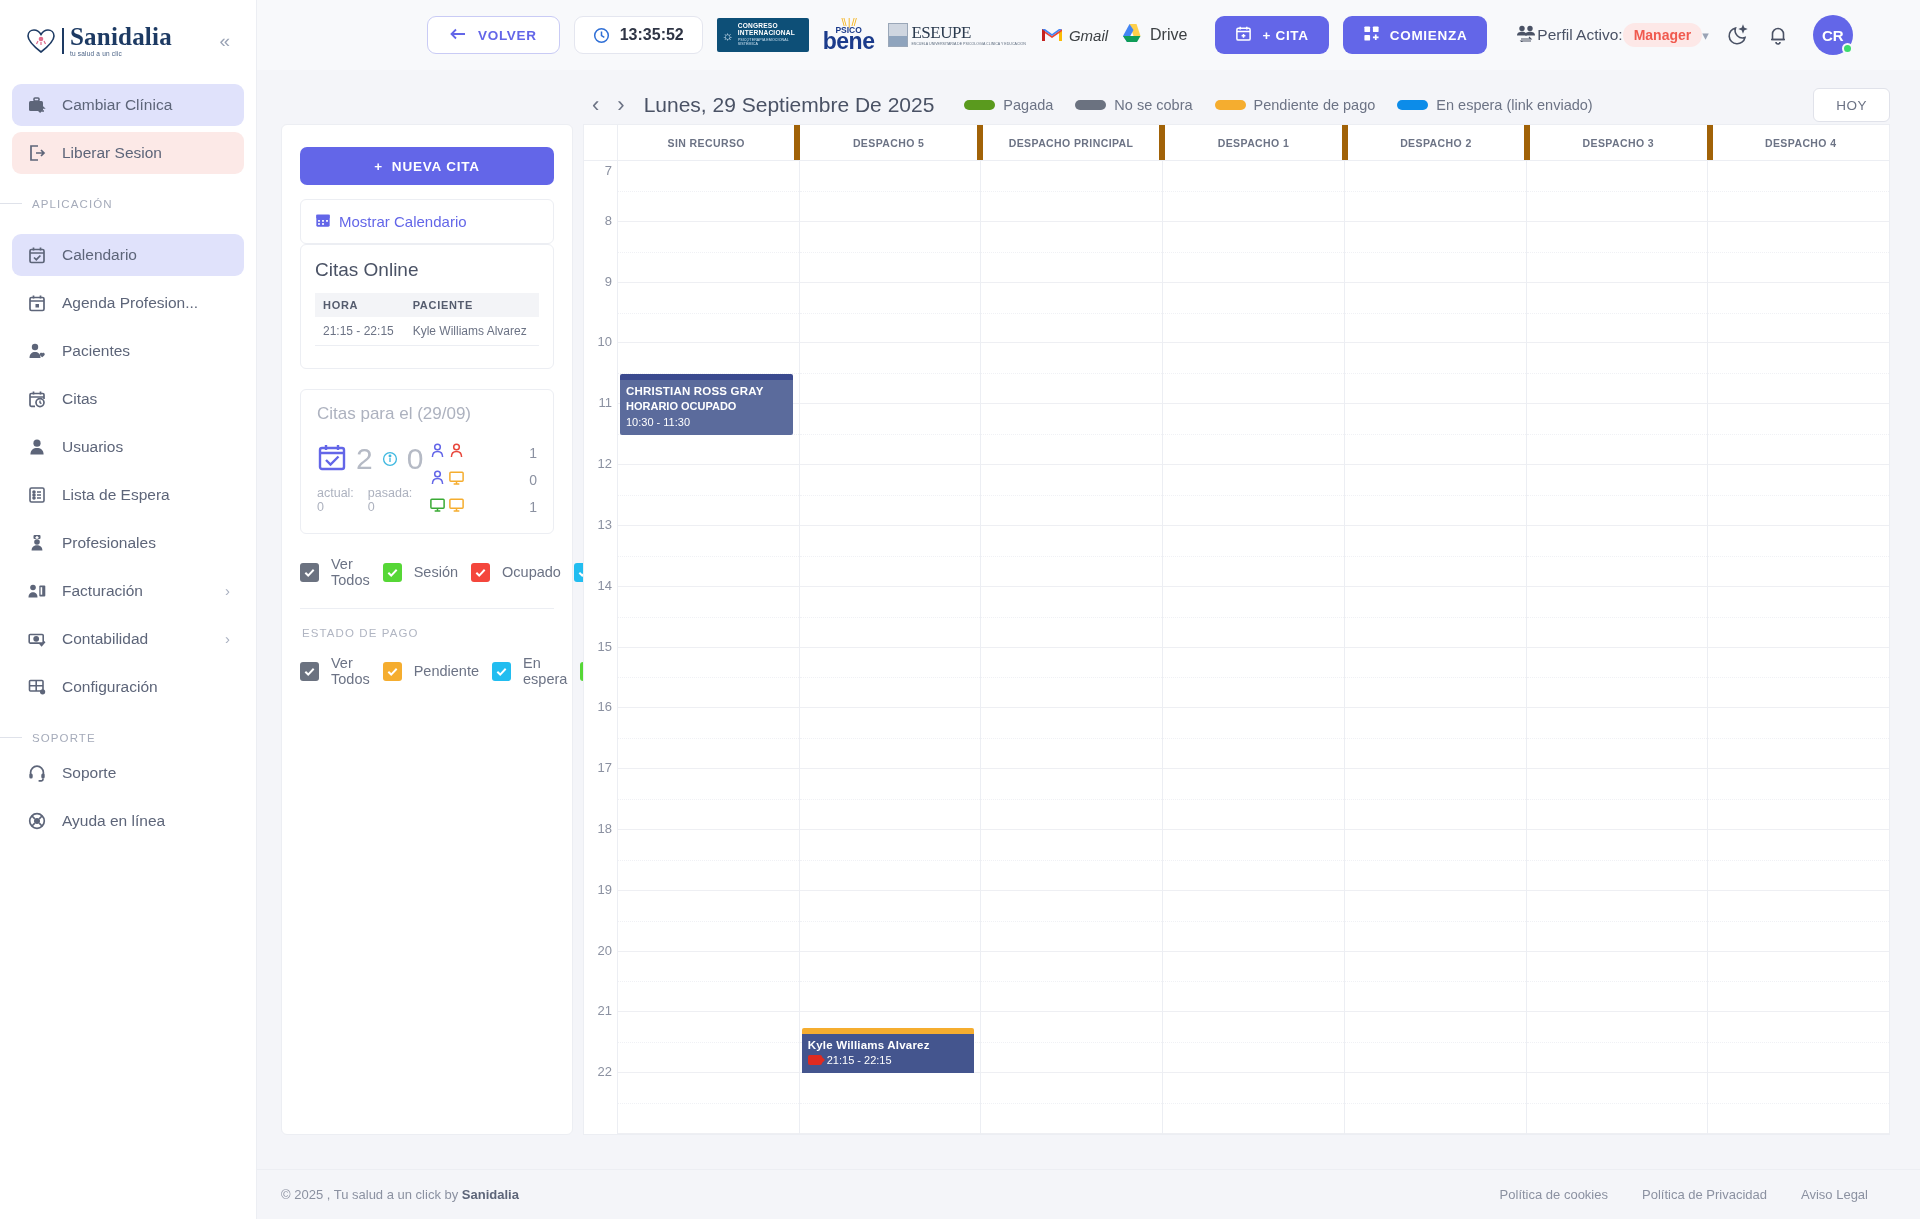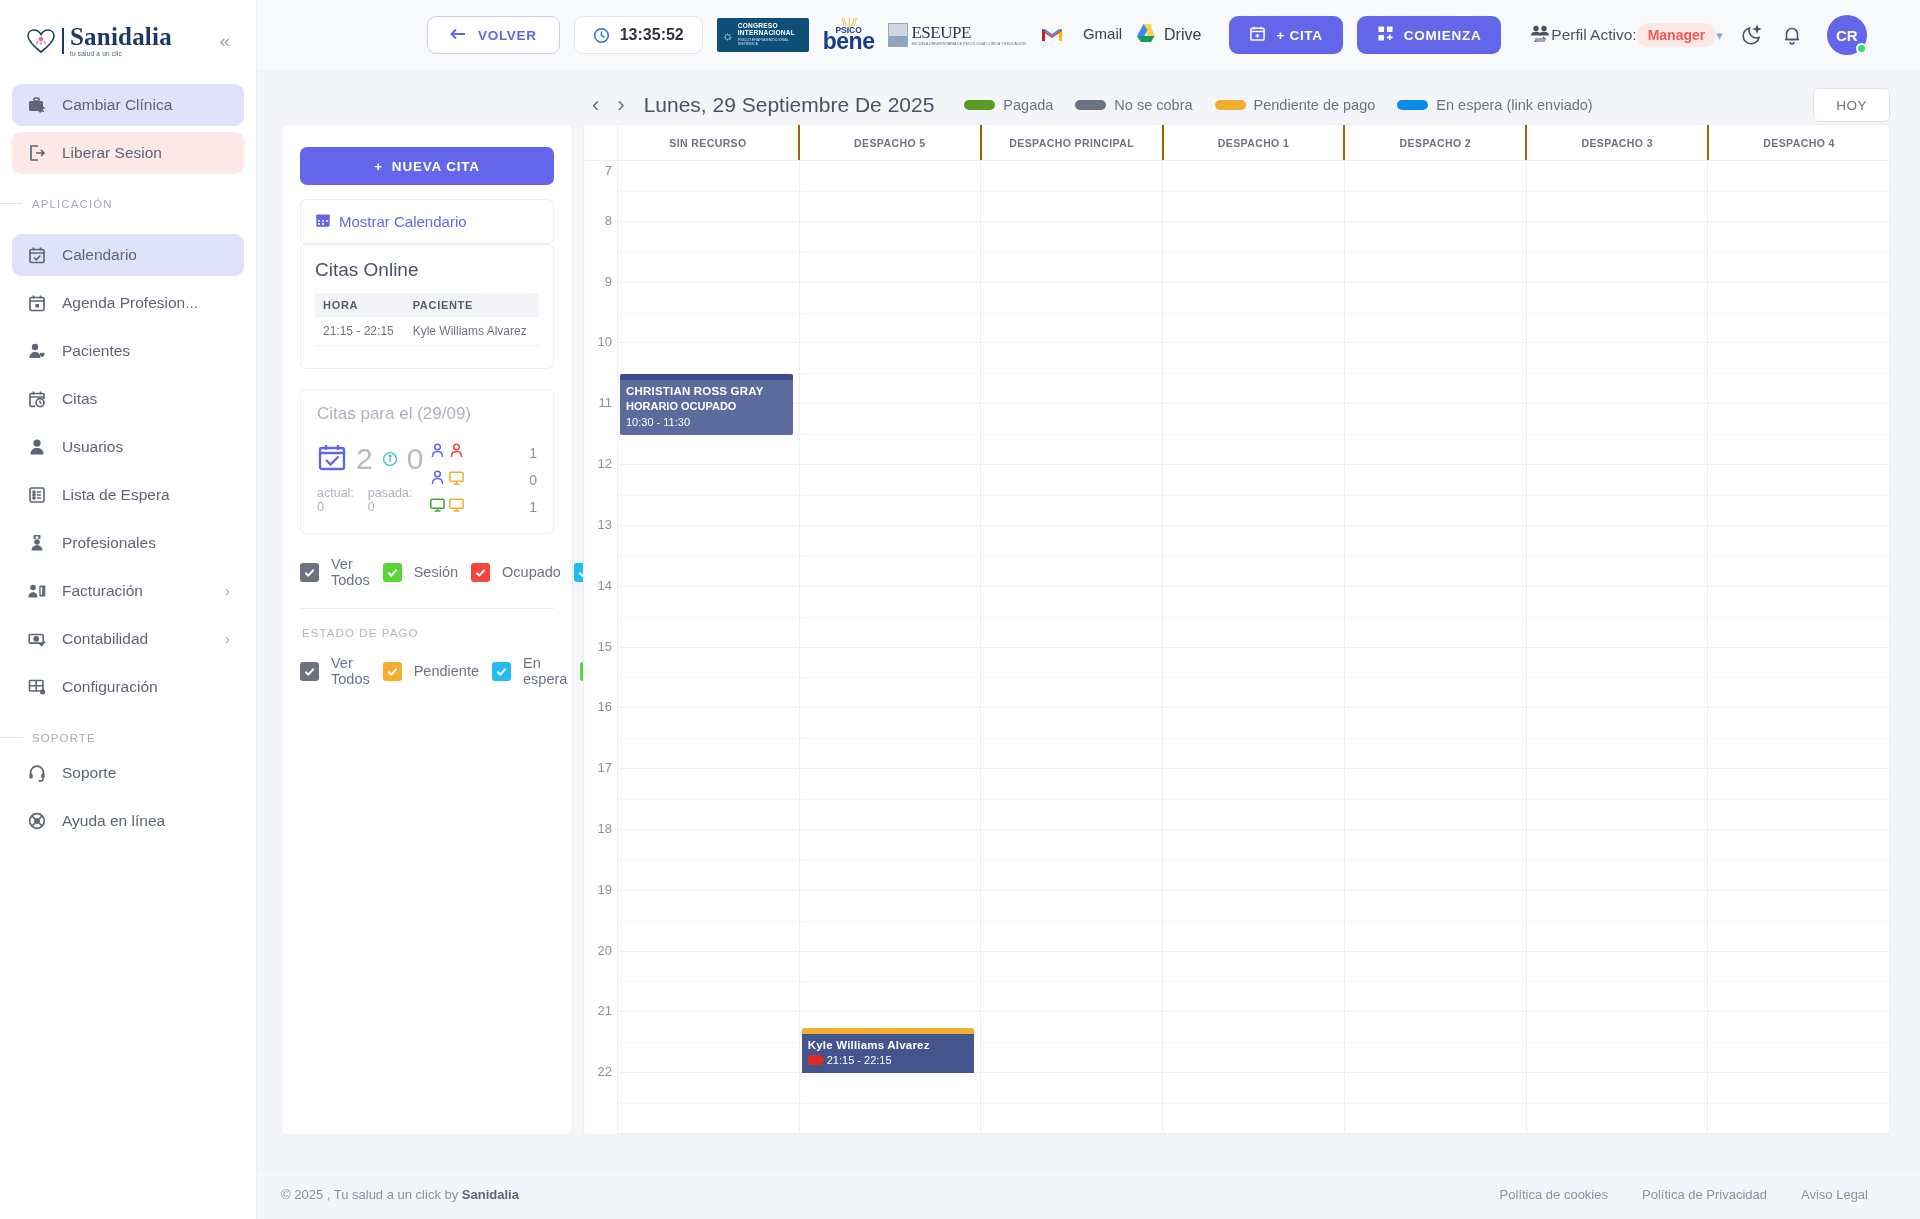--- a/index.html
+++ b/index.html
@@ -92,21 +92,21 @@
   .logo-bene .rays { font-size: 11px; color:#f5b523; letter-spacing:-1px; height:11px;}
   .logo-bene .psico { font-size: 8.5px; color:#1b3b8b; font-weight:700; margin-top:-2px;}
   .logo-bene .bene { font-size: 23px; color:#1b3b8b; font-weight:700; letter-spacing:-.5px; margin-top:-4px;}
 
   .logo-eseupe { display:flex; align-items:center; gap:3px; cursor:pointer; }
   .logo-eseupe .bk { width:20px; height:24px; background: linear-gradient(#cfd6e0 0 55%, #8fa4bd 55% 100%); border:1px solid #9aa7b8;}
   .logo-eseupe .tx { display:flex; flex-direction:column; line-height:1;}
   .logo-eseupe .t1 { font-family:"Liberation Serif",serif; font-size:17px; color:#2a3a4e; letter-spacing:-.5px;}
   .logo-eseupe .t2 { font-size:3.6px; color:#5b6a7d; margin-top:2px;}
 
-  .logo-gmail { display:flex; gap:19px; cursor:pointer; font-size:15px; color:#3c4043;}
+  .logo-gmail { display:flex; align-items:center; gap:5px; cursor:pointer; font-size:15px; color:#3c4043;font-style:italic;}
   .logo-drive { display:flex; align-items:center; gap:6px; cursor:pointer; font-size:16px; color:#3c4043;}
 
   .btn-primary {
     display: flex; align-items: center; gap: 10px;
     height: 38px; padding: 0 20px; border-radius: 9px;
     background: #6366e8; color: #fff; border: none;
     font-size: 13.5px; font-weight: 700; letter-spacing: .7px; cursor: pointer;
   }
   .perfil-wrap { display:flex; align-items:center; gap:0; margin-left: 14px; color:#4a5265; font-size:15.5px;}
   .perfil-badge { background:#fde8e7; color:#f05a4f; font-weight:700; font-size:14px; padding:4px 11px; border-radius:20px;}
@@ -181,21 +181,21 @@
   .btn-hoy {
     margin-left:auto; height:34px; padding:0 22px; border-radius:6px;
     border:1px solid #e0e2ea; background:#fff; color:#6c7385; font-size:13.5px;
     letter-spacing:.5px; cursor:pointer;
   }
 
   .cal-box { flex:1 1 auto; background:#fff; border:1px solid #eceef3; border-top:1px solid #eceef3; margin-bottom:34px; display:flex; flex-direction:column; min-height:0;}
   .cal-colhead { display:flex; height:36px; border-bottom:1px solid #eceef3; }
   .cal-colhead .timecol { width:34px; flex:0 0 34px; border-right:1px solid #eceef3;}
   .cal-colhead .ch {
-    flex:1 1 0; min-width:0; border-right:2px solid #a16207;
+    flex:1 1 0; min-width:0; border-right:6px solid #a16207;
     display:flex; align-items:center; justify-content:center;
     font-size:10.5px; letter-spacing:.4px; color:#6c7385; font-weight:700;
   }
   .cal-colhead .ch:last-child { border-right:none; }
 
   .cal-grid { flex:1 1 auto; display:flex; position:relative; min-height:0;}
   .timecol {
     width:34px; flex:0 0 34px; border-right:1px solid #eceef3;
     display:flex; flex-direction:column;
   }

